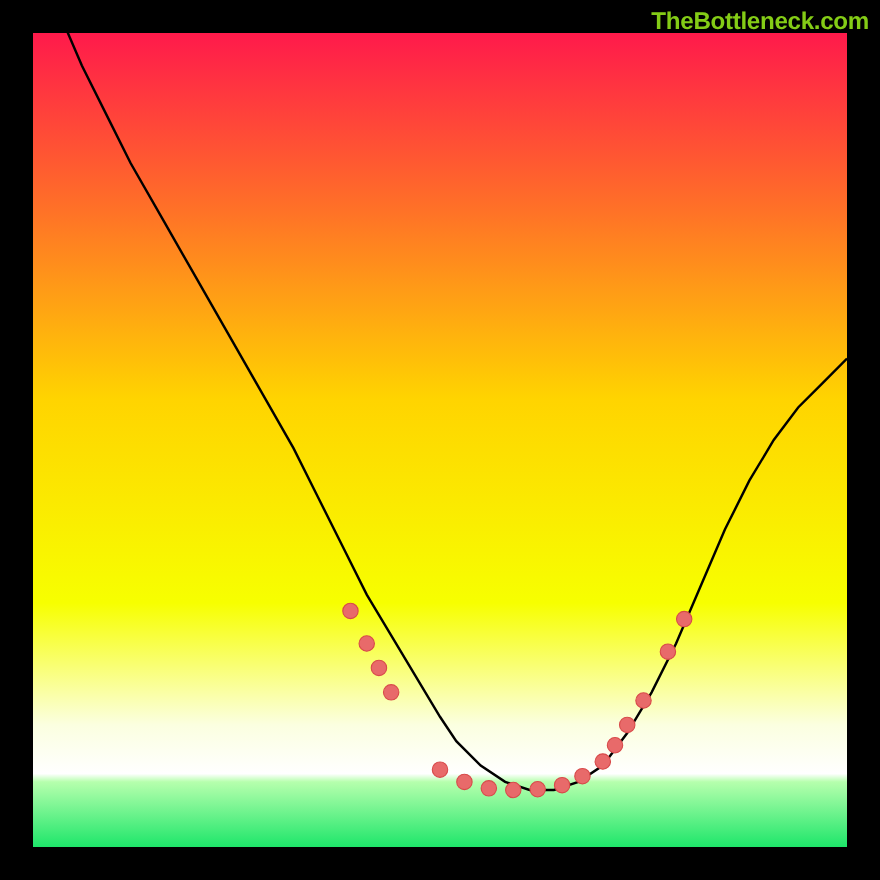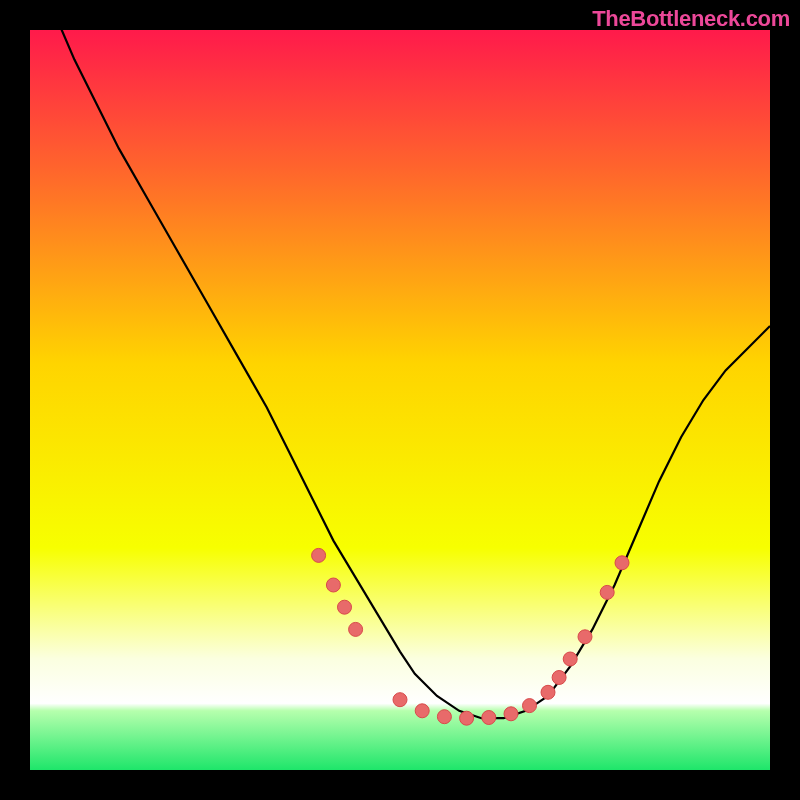--- a/index.html
+++ b/index.html
@@ -22,21 +22,21 @@
     left: 0; top: 0;
     width: 100%; height: 100%;
   }
   .watermark {
     position: absolute;
     top: 6px;
     right: 10px;
     font-family: Arial, Helvetica, sans-serif;
     font-size: 22px;
     font-weight: 600;
-    color: #ec4899;
+    color: #84cc16;
     letter-spacing: -0.3px;
   }
   svg.curve {
     position: absolute;
     left: 0; top: 0;
     width: 100%; height: 100%;
   }
 </style>
 </head>
 <body>

